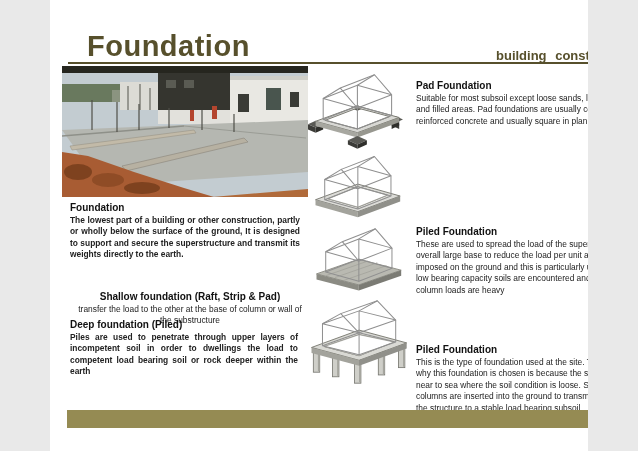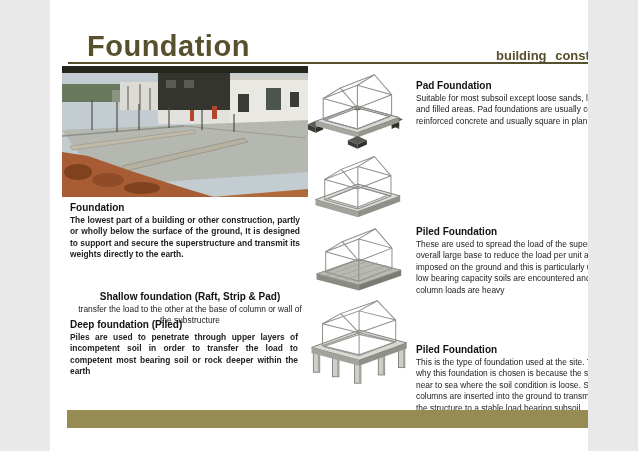--- a/index.html
+++ b/index.html
@@ -97,21 +97,21 @@
   <div class="sec" id="ls1">
     <p class="sec-heading">Foundation</p>
     <p class="sec-body just">The lowest part of a building or other construction, partly or wholly below the surface of the ground, It is designed to support and secure the superstructure and transmit its weights directly to the earth.</p>
   </div>
   <div class="sec" id="ls2">
     <p class="sec-heading">Shallow foundation (Raft, Strip &amp; Pad)</p>
     <p class="sec-body">transfer the load to the other at the base of column or wall of the substructure</p>
   </div>
   <div class="sec" id="ls3">
     <p class="sec-heading">Deep foundation (Piled)</p>
-    <p class="sec-body just">Piles are used to penetrate through upper layers of incompetent soil in order to transfer the load to competent most bearing soil or rock deeper within the earth</p>
+    <p class="sec-body just">Piles are used to penetrate through upper layers of incompetent soil in order to dwellings the load to competent load bearing soil or rock deeper within the earth</p>
   </div>
 
   <div class="diagram" id="dg1">
     <svg width="95" height="84" viewBox="0 0 100 88">
       <polygon points="0,61 8,64.5 8,70 0,66.5" fill="#3c3c38"></polygon>
       <polygon points="8,64.5 16,61 16,66.5 8,70" fill="#2f2f2b"></polygon>
       <polygon points="0,61 8,64.5 16,61 8,57.5" fill="#5a5a55"></polygon>
       <polygon points="88,57 96,60.5 96,66 88,62.5" fill="#3c3c38"></polygon>
       <polygon points="96,60.5 104,57 104,62.5 96,66" fill="#2f2f2b" transform="translate(-8,0)"></polygon>
       <polygon points="88,57 96,60.5 104,57 96,53.5" fill="#5a5a55" transform="translate(-4,-1)"></polygon>

